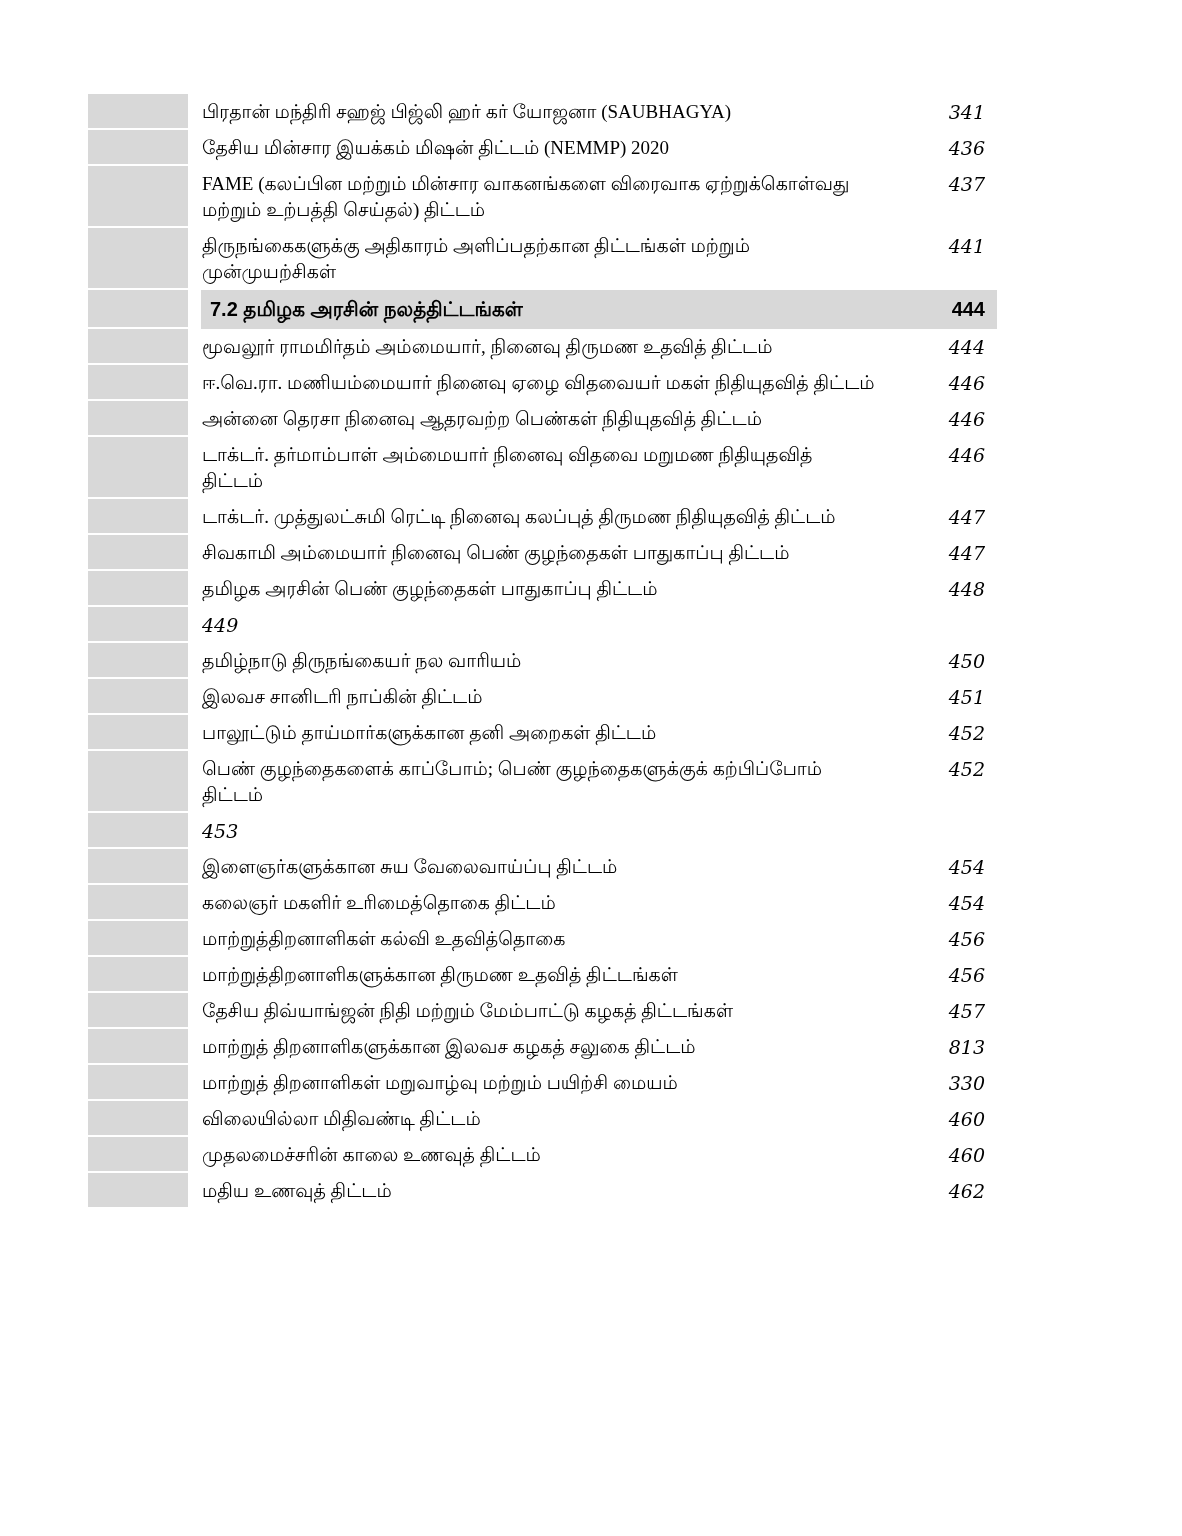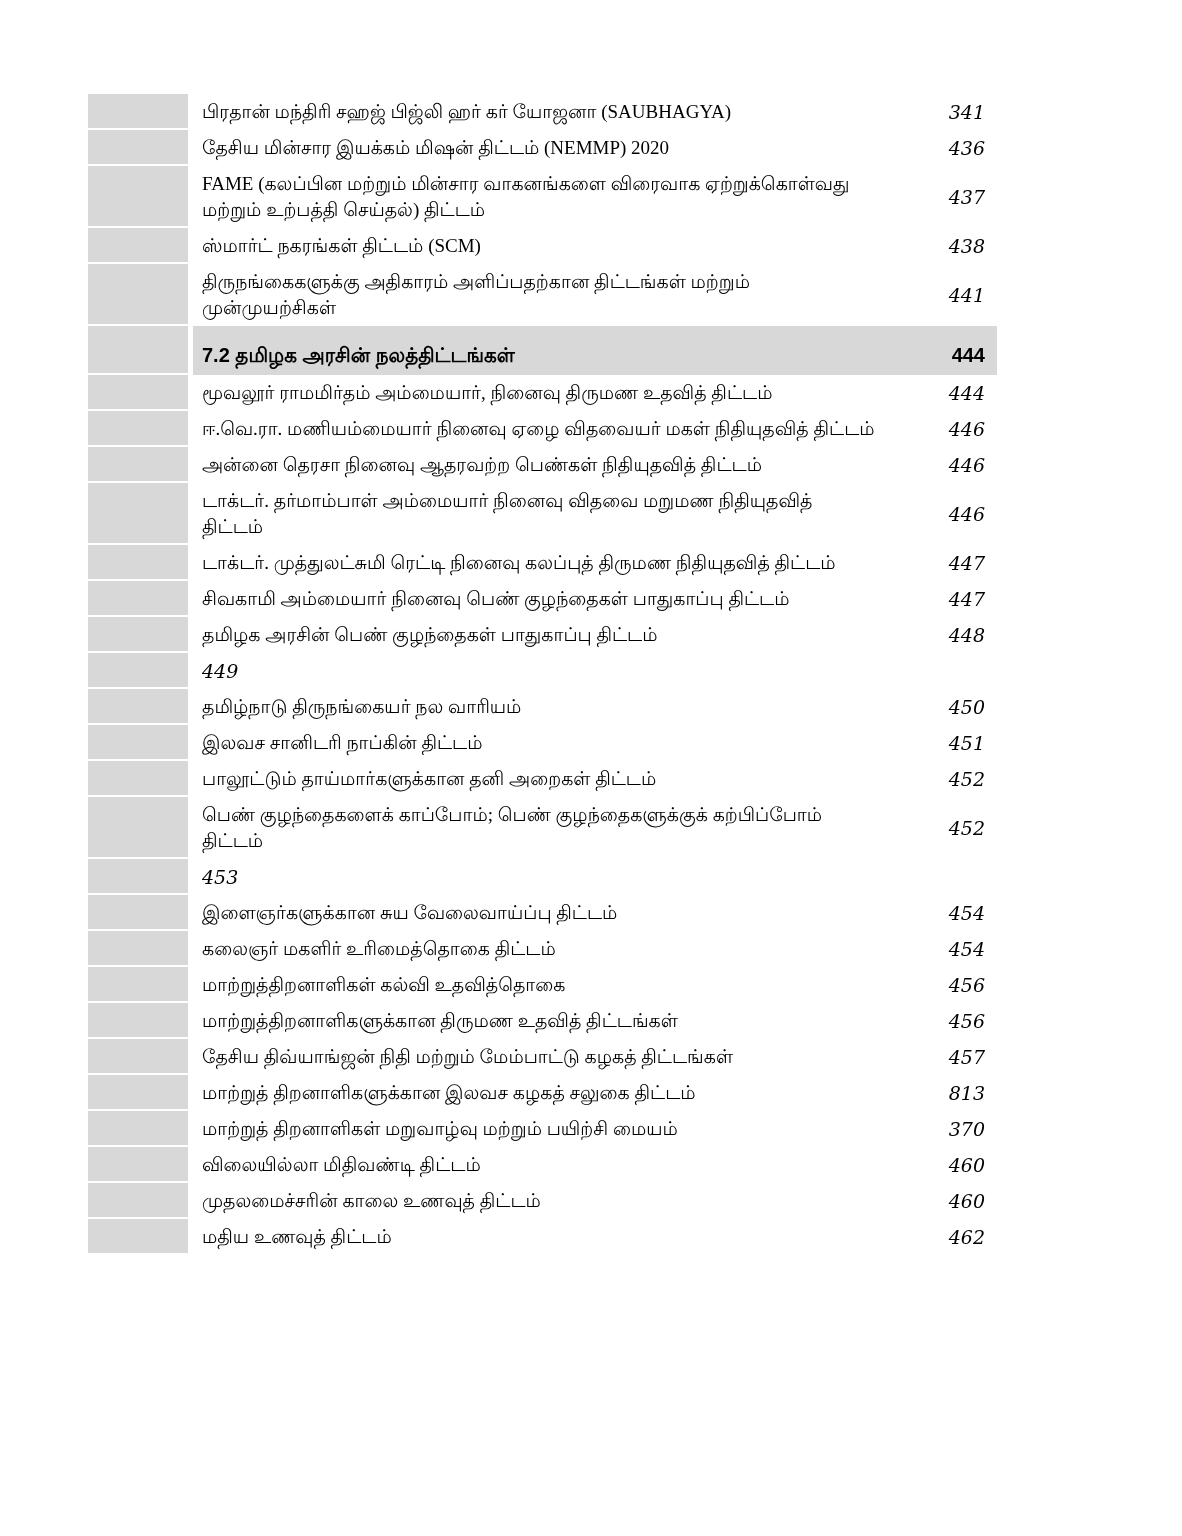--- a/index.html
+++ b/index.html
@@ -33,21 +33,20 @@
     border-bottom: 2px solid #ffffff;
   }
   .gapcol{
     flex:none;
     width:5px;
     background:#ffffff;
   }
   .row-content{
     flex:1;
     display:flex;
-    align-items:center;
     justify-content:space-between;
     padding:5px 12px 5px 9px;
   }
   .title{
     flex:0 1 676px;
     max-width:676px;
     font-size:19px;
     line-height:26px;
     color:var(--text);
   }
@@ -55,22 +54,23 @@
     flex:none;
     font-family:"DejaVu Serif", serif;
     font-style:italic;
     font-size:19px;
     line-height:26px;
     text-align:right;
   }
   
   .row.header .row-content{
     background: var(--header-bg);
-    padding-top:16px;
+    padding-top:6px;
     padding-bottom:6px;
+    margin-left:8px;
   }
   .row.header .title{
     font-family:"Liberation Sans", sans-serif;
     font-weight:bold;
     font-style:normal;
     font-size:20px;
     line-height:27px;
   }
   .row.header .pagenum{
     font-family:"Liberation Sans", sans-serif;
@@ -106,28 +106,20 @@
 
   <div class="row">
     <div class="strip"></div>
     <div class="gapcol"></div>
     <div class="row-content">
       <div class="title">FAME (கலப்பின மற்றும் மின்சார வாகனங்களை விரைவாக ஏற்றுக்கொள்வது மற்றும் உற்பத்தி செய்தல்) திட்டம்</div>
       <div class="pagenum">437</div>
     </div>
   </div>
 
-  <div class="row">
-    <div class="strip"></div>
-    <div class="gapcol"></div>
-    <div class="row-content">
-      <div class="title">ஸ்மார்ட் நகரங்கள் திட்டம் (SCM)</div>
-      <div class="pagenum">438</div>
-    </div>
-  </div>
 
 
   <div class="row">
     <div class="strip"></div>
     <div class="gapcol"></div>
     <div class="row-content">
       <div class="title">திருநங்கைகளுக்கு அதிகாரம் அளிப்பதற்கான திட்டங்கள் மற்றும் முன்முயற்சிகள்</div>
       <div class="pagenum">441</div>
     </div>
   </div>
@@ -310,21 +302,21 @@
       <div class="title">மாற்றுத் திறனாளிகளுக்கான இலவச கழகத் சலுகை திட்டம்</div>
       <div class="pagenum">813</div>
     </div>
   </div>
 
   <div class="row">
     <div class="strip"></div>
     <div class="gapcol"></div>
     <div class="row-content">
       <div class="title">மாற்றுத் திறனாளிகள் மறுவாழ்வு மற்றும் பயிற்சி மையம்</div>
-      <div class="pagenum">370</div>
+      <div class="pagenum">330</div>
     </div>
   </div>
 
   <div class="row">
     <div class="strip"></div>
     <div class="gapcol"></div>
     <div class="row-content">
       <div class="title">விலையில்லா மிதிவண்டி திட்டம்</div>
       <div class="pagenum">460</div>
     </div>

